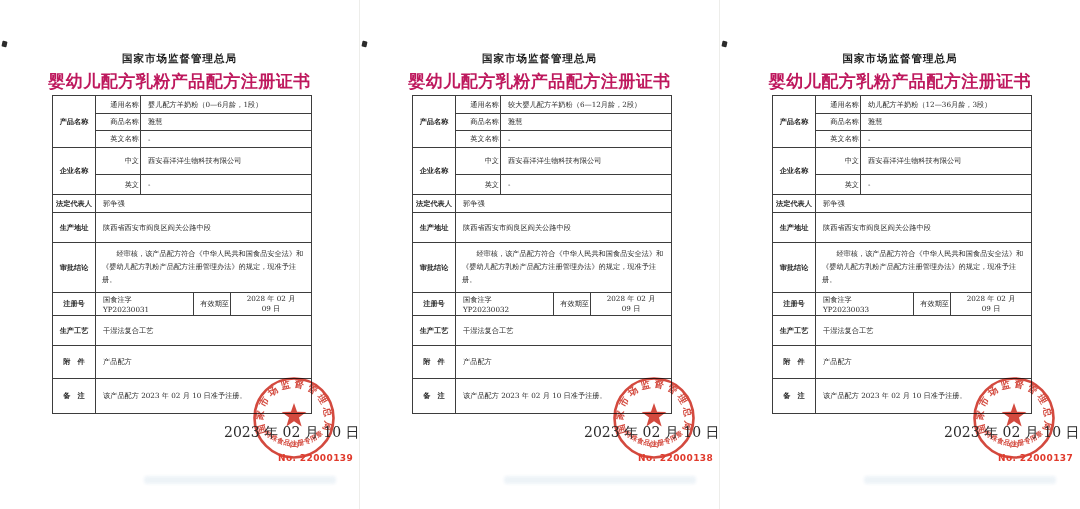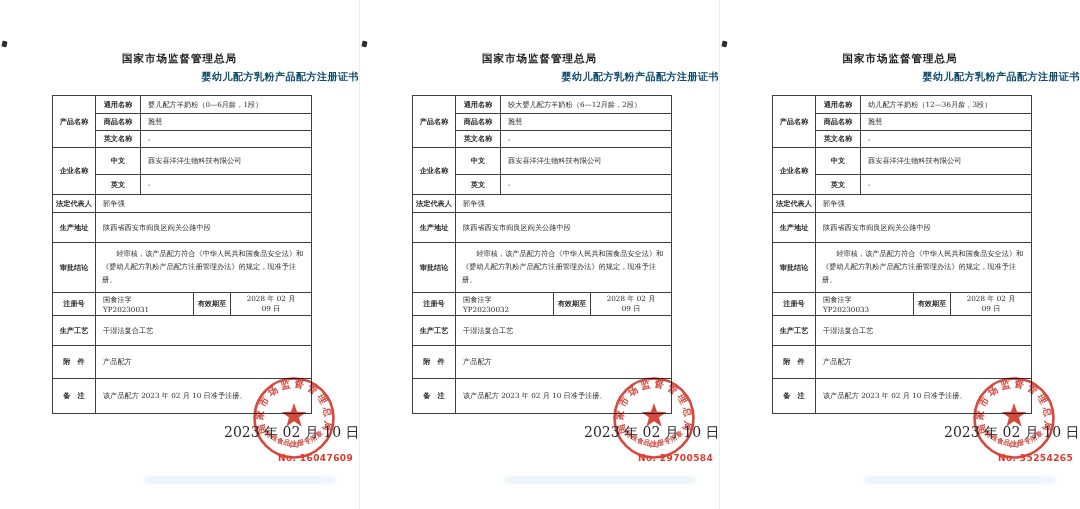--- a/index.html
+++ b/index.html
@@ -8,29 +8,29 @@
   .sheet-row { display: flex; width: 1080px; height: 454px; }
   .page { position: relative; width: 360px; height: 509px; background: #ffffff;
     border-right: 1px solid #ededea; }
   .page:last-child { border-right: none; }
 
   .corner-mark { position: absolute; left: 2px; top: 41px; width: 5px; height: 6px;
     background: #2b2b2b; border-radius: 1px; transform: rotate(12deg); }
 
   .agency { position: absolute; top: 52px; left: 0; width: 100%; text-align: center;
     font-size: 10.5px; font-weight: 700; color: #1c1c1c; letter-spacing: 1px; }
-  .doc-title { position: absolute; top: 70px; left: 0; width: 100%; text-align: right;
-    font-size: 10px; font-weight: 700; color: #0c4a6e; letter-spacing: 0.5px; }
+  .doc-title { position: absolute; top: 70px; left: 0; width: 100%; text-align: center;
+    font-size: 17px; font-weight: 700; color: #be185d; letter-spacing: 0.5px; }
 
   table.cert-table { position: absolute; left: 52px; top: 95px; width: 259px;
     border-collapse: collapse; table-layout: fixed; }
   table.cert-table td { border: 1px solid #3d3d3d; font-size: 7.2px; color: #2a2a2a;
     vertical-align: middle; overflow: hidden; }
   td.lab { font-weight: 700; text-align: center; color: #1e1e1e; padding: 0 1px; font-size: 7px; margin-left: 40px; }
-  td.sub { font-weight: 700; text-align: center; color: #1e1e1e; padding: 0 1px; font-size: 7px; }
+  td.sub { font-weight: 400; text-align: right; color: #1e1e1e; padding: 0 1px; font-size: 7px; }
   td.val { text-align: left; padding: 1px 19px 1px 7px; }
   td.val.center { text-align: center; padding: 1px 14px; }
   td.approval { text-indent: 2em; line-height: 1.8; padding: 2px 6px 2px 6px; }
   tr.r1 td { height: 18px; }  tr.r2 td { height: 17px; margin-top: 44px; }  tr.r3 td { height: 17px; }
   tr.r4 td { height: 27px; }  tr.r5 td { height: 20px; margin-top: 28px; }  tr.r6 td { height: 18px; }
   tr.r7 td { height: 30px; }  tr.r8 td { height: 50px; }  tr.r9 td { height: 20px; }
   tr.r10 td { height: 30px; } tr.r11 td { height: 33px; } tr.r12 td { height: 35px; }
 
   .issue-date { position: absolute; left: 224px; top: 424px; font-size: 14px;
     color: #2b2b2b; z-index: 6; white-space: nowrap; }
@@ -124,21 +124,21 @@
       <defs>
         <path id="ring1" d="M 16.6 59.8 A 31 31 0 1 1 67.4 59.8" fill="none"></path>
         <path id="inner1" d="M 12 57 A 42 42 0 0 0 72 57" fill="none"></path>
       </defs>
       <circle cx="42" cy="42" r="39.5" fill="none" stroke="#d03a2e" stroke-width="2.6"></circle>
       <text class="ring-text"><textPath href="#ring1" startOffset="50%" text-anchor="middle">国家市场监督管理总局</textPath></text>
       <path class="stamp-red" d="M42 27 L45.06 35.79 L54.36 35.98 L46.95 41.61 L49.64 50.52 L42 45.2 L34.36 50.52 L37.05 41.61 L29.64 35.98 L38.94 35.79 Z"></path>
       <text class="inner-text"><textPath href="#inner1" startOffset="50%" text-anchor="middle">特殊食品注册专用章</textPath></text>
       <text class="num-text" x="42" y="70.5">(2)</text>
     </svg>
-    <div class="serial">No. 16047609</div>
+    <div class="serial">No. 22000139</div>
     <div class="scan-band"></div>
   </div>
 
   <div class="page">
     <div class="corner-mark"></div>
     <div class="agency">国家市场监督管理总局</div>
     <div class="doc-title">婴幼儿配方乳粉产品配方注册证书</div>
     <table class="cert-table">
       <colgroup>
           <col style="width:43px">
@@ -207,21 +207,21 @@
       <defs>
         <path id="ring2" d="M 16.6 59.8 A 31 31 0 1 1 67.4 59.8" fill="none"></path>
         <path id="inner2" d="M 12 57 A 42 42 0 0 0 72 57" fill="none"></path>
       </defs>
       <circle cx="42" cy="42" r="39.5" fill="none" stroke="#d03a2e" stroke-width="2.6"></circle>
       <text class="ring-text"><textPath href="#ring2" startOffset="50%" text-anchor="middle">国家市场监督管理总局</textPath></text>
       <path class="stamp-red" d="M42 27 L45.06 35.79 L54.36 35.98 L46.95 41.61 L49.64 50.52 L42 45.2 L34.36 50.52 L37.05 41.61 L29.64 35.98 L38.94 35.79 Z"></path>
       <text class="inner-text"><textPath href="#inner2" startOffset="50%" text-anchor="middle">特殊食品注册专用章</textPath></text>
       <text class="num-text" x="42" y="70.5">(2)</text>
     </svg>
-    <div class="serial">No. 29700584</div>
+    <div class="serial">No. 22000138</div>
     <div class="scan-band"></div>
   </div>
 
   <div class="page">
     <div class="corner-mark"></div>
     <div class="agency">国家市场监督管理总局</div>
     <div class="doc-title">婴幼儿配方乳粉产品配方注册证书</div>
     <table class="cert-table">
       <colgroup>
           <col style="width:43px">
@@ -290,17 +290,17 @@
       <defs>
         <path id="ring3" d="M 16.6 59.8 A 31 31 0 1 1 67.4 59.8" fill="none"></path>
         <path id="inner3" d="M 12 57 A 42 42 0 0 0 72 57" fill="none"></path>
       </defs>
       <circle cx="42" cy="42" r="39.5" fill="none" stroke="#d03a2e" stroke-width="2.6"></circle>
       <text class="ring-text"><textPath href="#ring3" startOffset="50%" text-anchor="middle">国家市场监督管理总局</textPath></text>
       <path class="stamp-red" d="M42 27 L45.06 35.79 L54.36 35.98 L46.95 41.61 L49.64 50.52 L42 45.2 L34.36 50.52 L37.05 41.61 L29.64 35.98 L38.94 35.79 Z"></path>
       <text class="inner-text"><textPath href="#inner3" startOffset="50%" text-anchor="middle">特殊食品注册专用章</textPath></text>
       <text class="num-text" x="42" y="70.5">(2)</text>
     </svg>
-    <div class="serial">No. 35254265</div>
+    <div class="serial">No. 22000137</div>
     <div class="scan-band"></div>
   </div>
 
 </div>
 
 </body></html>

